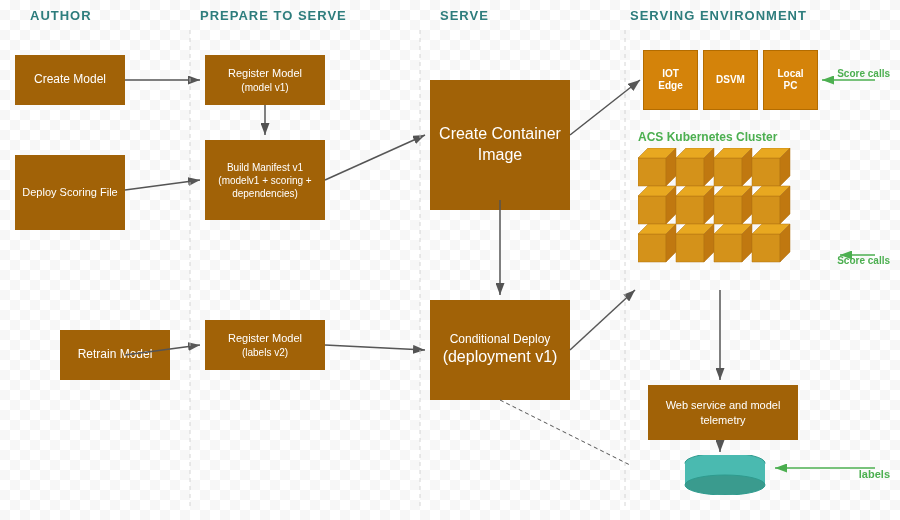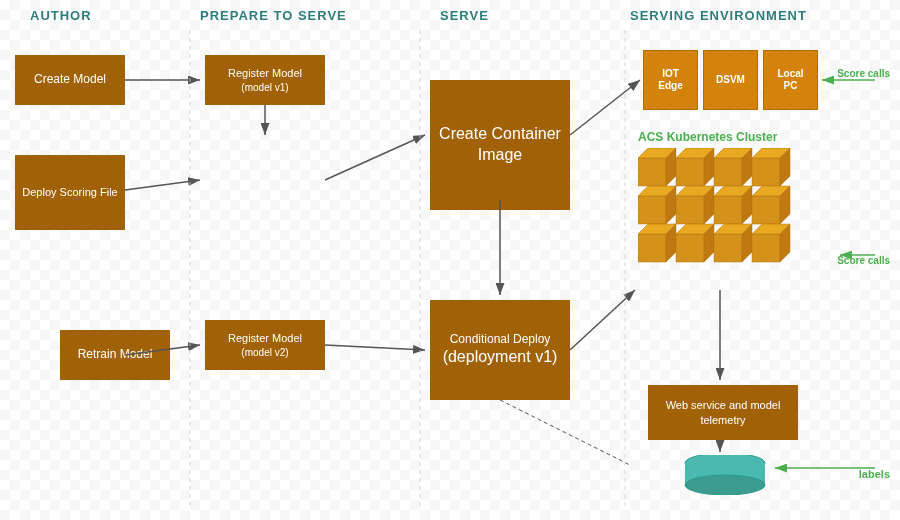--- a/index.html
+++ b/index.html
@@ -113,23 +113,26 @@
   <div class="teal-box" style="left: 15px; top: 55px; width: 110px; height: 50px; font-size: 12px;">Create Model</div>
 
   <div class="teal-box" style="left: 15px; top: 155px; width: 110px; height: 75px; font-size: 11px;">Deploy Scoring File</div>
 
   <div class="teal-box" style="left: 15px; top: 330px; width: 110px; height: 50px; font-size: 12px; margin-left: 45px;">Retrain Model</div>
 
   <div class="teal-box" style="left: 205px; top: 55px; width: 120px; height: 50px; font-size: 11px;">
     <span>Register Model<br><span style="font-size:10px">(model v1)</span></span>
   </div>
 
+  <div class="teal-box" style="left: 205px; top: 140px; width: 120px; height: 80px; font-size: 10px;">
+    <span>Build Manifest v1<br>(modelv1 + scoring +<br>dependencies)</span>
+  </div>
 
   <div class="teal-box" style="left: 205px; top: 320px; width: 120px; height: 50px; font-size: 11px;">
-    <span>Register Model<br><span style="font-size:10px">(model v2)</span></span>
+    <span>Register Model<br><span style="font-size:10px">(labels v2)</span></span>
   </div>
 
   <div class="teal-box" style="left: 430px; top: 80px; width: 140px; height: 130px; font-size: 16px;">
     <span>Create Container<br>Image</span>
   </div>
 
   <div class="teal-box" style="left: 430px; top: 300px; width: 140px; height: 100px; font-size: 12px;">
     <span>Conditional Deploy<br><span style="font-size:16px">(deployment v1)</span></span>
   </div>
 

